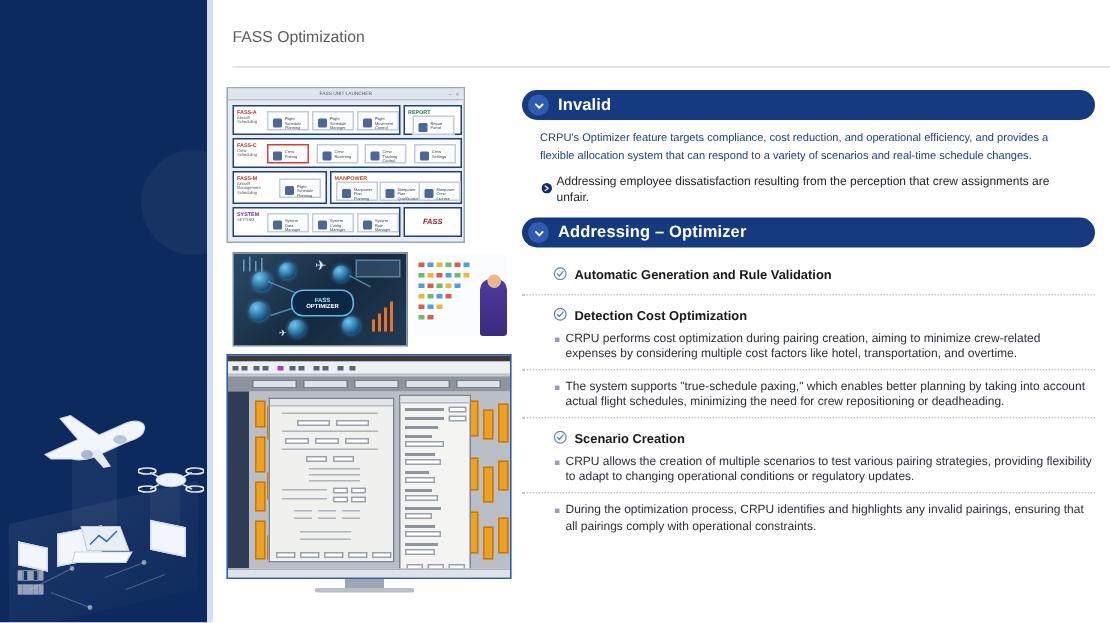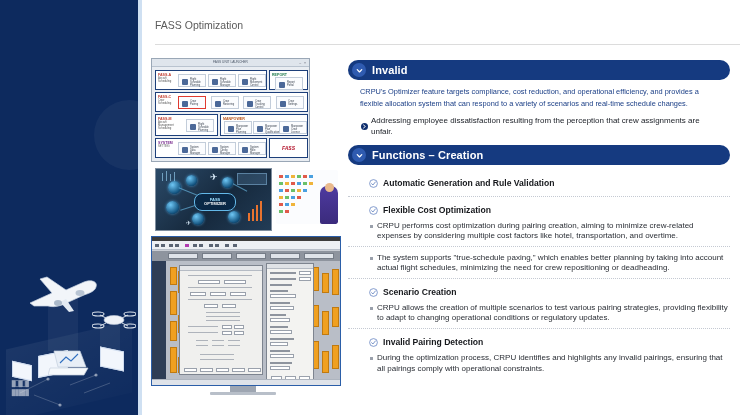--- a/index.html
+++ b/index.html
@@ -814,21 +814,21 @@
       <span class="ov-bullet-tx">Addressing employee dissatisfaction resulting from the perception that crew assignments are unfair.</span>
     </div>
   </div>
 
   <div class="pill" style="margin-top:8px;">
     <span class="pill-icon">
       <svg width="9" height="9" viewBox="0 0 10 10">
         <path d="M2.5 4 L5 6.6 L7.5 4" fill="none" stroke="#ffffff" stroke-width="1.4" stroke-linecap="round" stroke-linejoin="round"></path>
       </svg>
     </span>
-    <span class="pill-label">Functions – Creation</span>
+    <span class="pill-label">Addressing – Optimizer</span>
   </div>
 
   <div class="fn-list">
 
     <div class="fn-item">
       <div class="fn-head">
         <span class="fn-head-ic">
           <svg width="9" height="9" viewBox="0 0 12 12">
             <circle cx="6" cy="6" r="5.2" fill="none" stroke="#5f7fbf" stroke-width="1"></circle>
             <path d="M3.5 6.2 L5.2 8 L8.6 3.9" fill="none" stroke="#5f7fbf" stroke-width="1.1" stroke-linecap="round" stroke-linejoin="round"></path>
@@ -839,21 +839,21 @@
     </div>
 
     <div class="fn-item">
       <div class="fn-head">
         <span class="fn-head-ic">
           <svg width="9" height="9" viewBox="0 0 12 12">
             <circle cx="6" cy="6" r="5.2" fill="none" stroke="#5f7fbf" stroke-width="1"></circle>
             <path d="M3.5 6.2 L5.2 8 L8.6 3.9" fill="none" stroke="#5f7fbf" stroke-width="1.1" stroke-linecap="round" stroke-linejoin="round"></path>
           </svg>
         </span>
-        <span class="fn-title">Flexible Cost Optimization</span>
+        <span class="fn-title">Detection Cost Optimization</span>
       </div>
       <div class="fn-desc">
         <span class="fn-dash"></span>
         <span class="fn-text">CRPU performs cost optimization during pairing creation, aiming to minimize crew-related expenses by considering multiple cost factors like hotel, transportation, and overtime.</span>
       </div>
     </div>
 
     <div class="fn-item">
       <div class="fn-desc">
         <span class="fn-dash"></span>
@@ -871,29 +871,20 @@
         </span>
         <span class="fn-title">Scenario Creation</span>
       </div>
       <div class="fn-desc">
         <span class="fn-dash"></span>
         <span class="fn-text">CRPU allows the creation of multiple scenarios to test various pairing strategies, providing flexibility to adapt to changing operational conditions or regulatory updates.</span>
       </div>
     </div>
 
     <div class="fn-item">
-      <div class="fn-head">
-        <span class="fn-head-ic">
-          <svg width="9" height="9" viewBox="0 0 12 12">
-            <circle cx="6" cy="6" r="5.2" fill="none" stroke="#5f7fbf" stroke-width="1"></circle>
-            <path d="M3.5 6.2 L5.2 8 L8.6 3.9" fill="none" stroke="#5f7fbf" stroke-width="1.1" stroke-linecap="round" stroke-linejoin="round"></path>
-          </svg>
-        </span>
-        <span class="fn-title">Invalid Pairing Detection</span>
-      </div>
       <div class="fn-desc">
         <span class="fn-dash"></span>
         <span class="fn-text">During the optimization process, CRPU identifies and highlights any invalid pairings, ensuring that all pairings comply with operational constraints.</span>
       </div>
     </div>
 
   </div>
 </div>
 
 </body></html>

